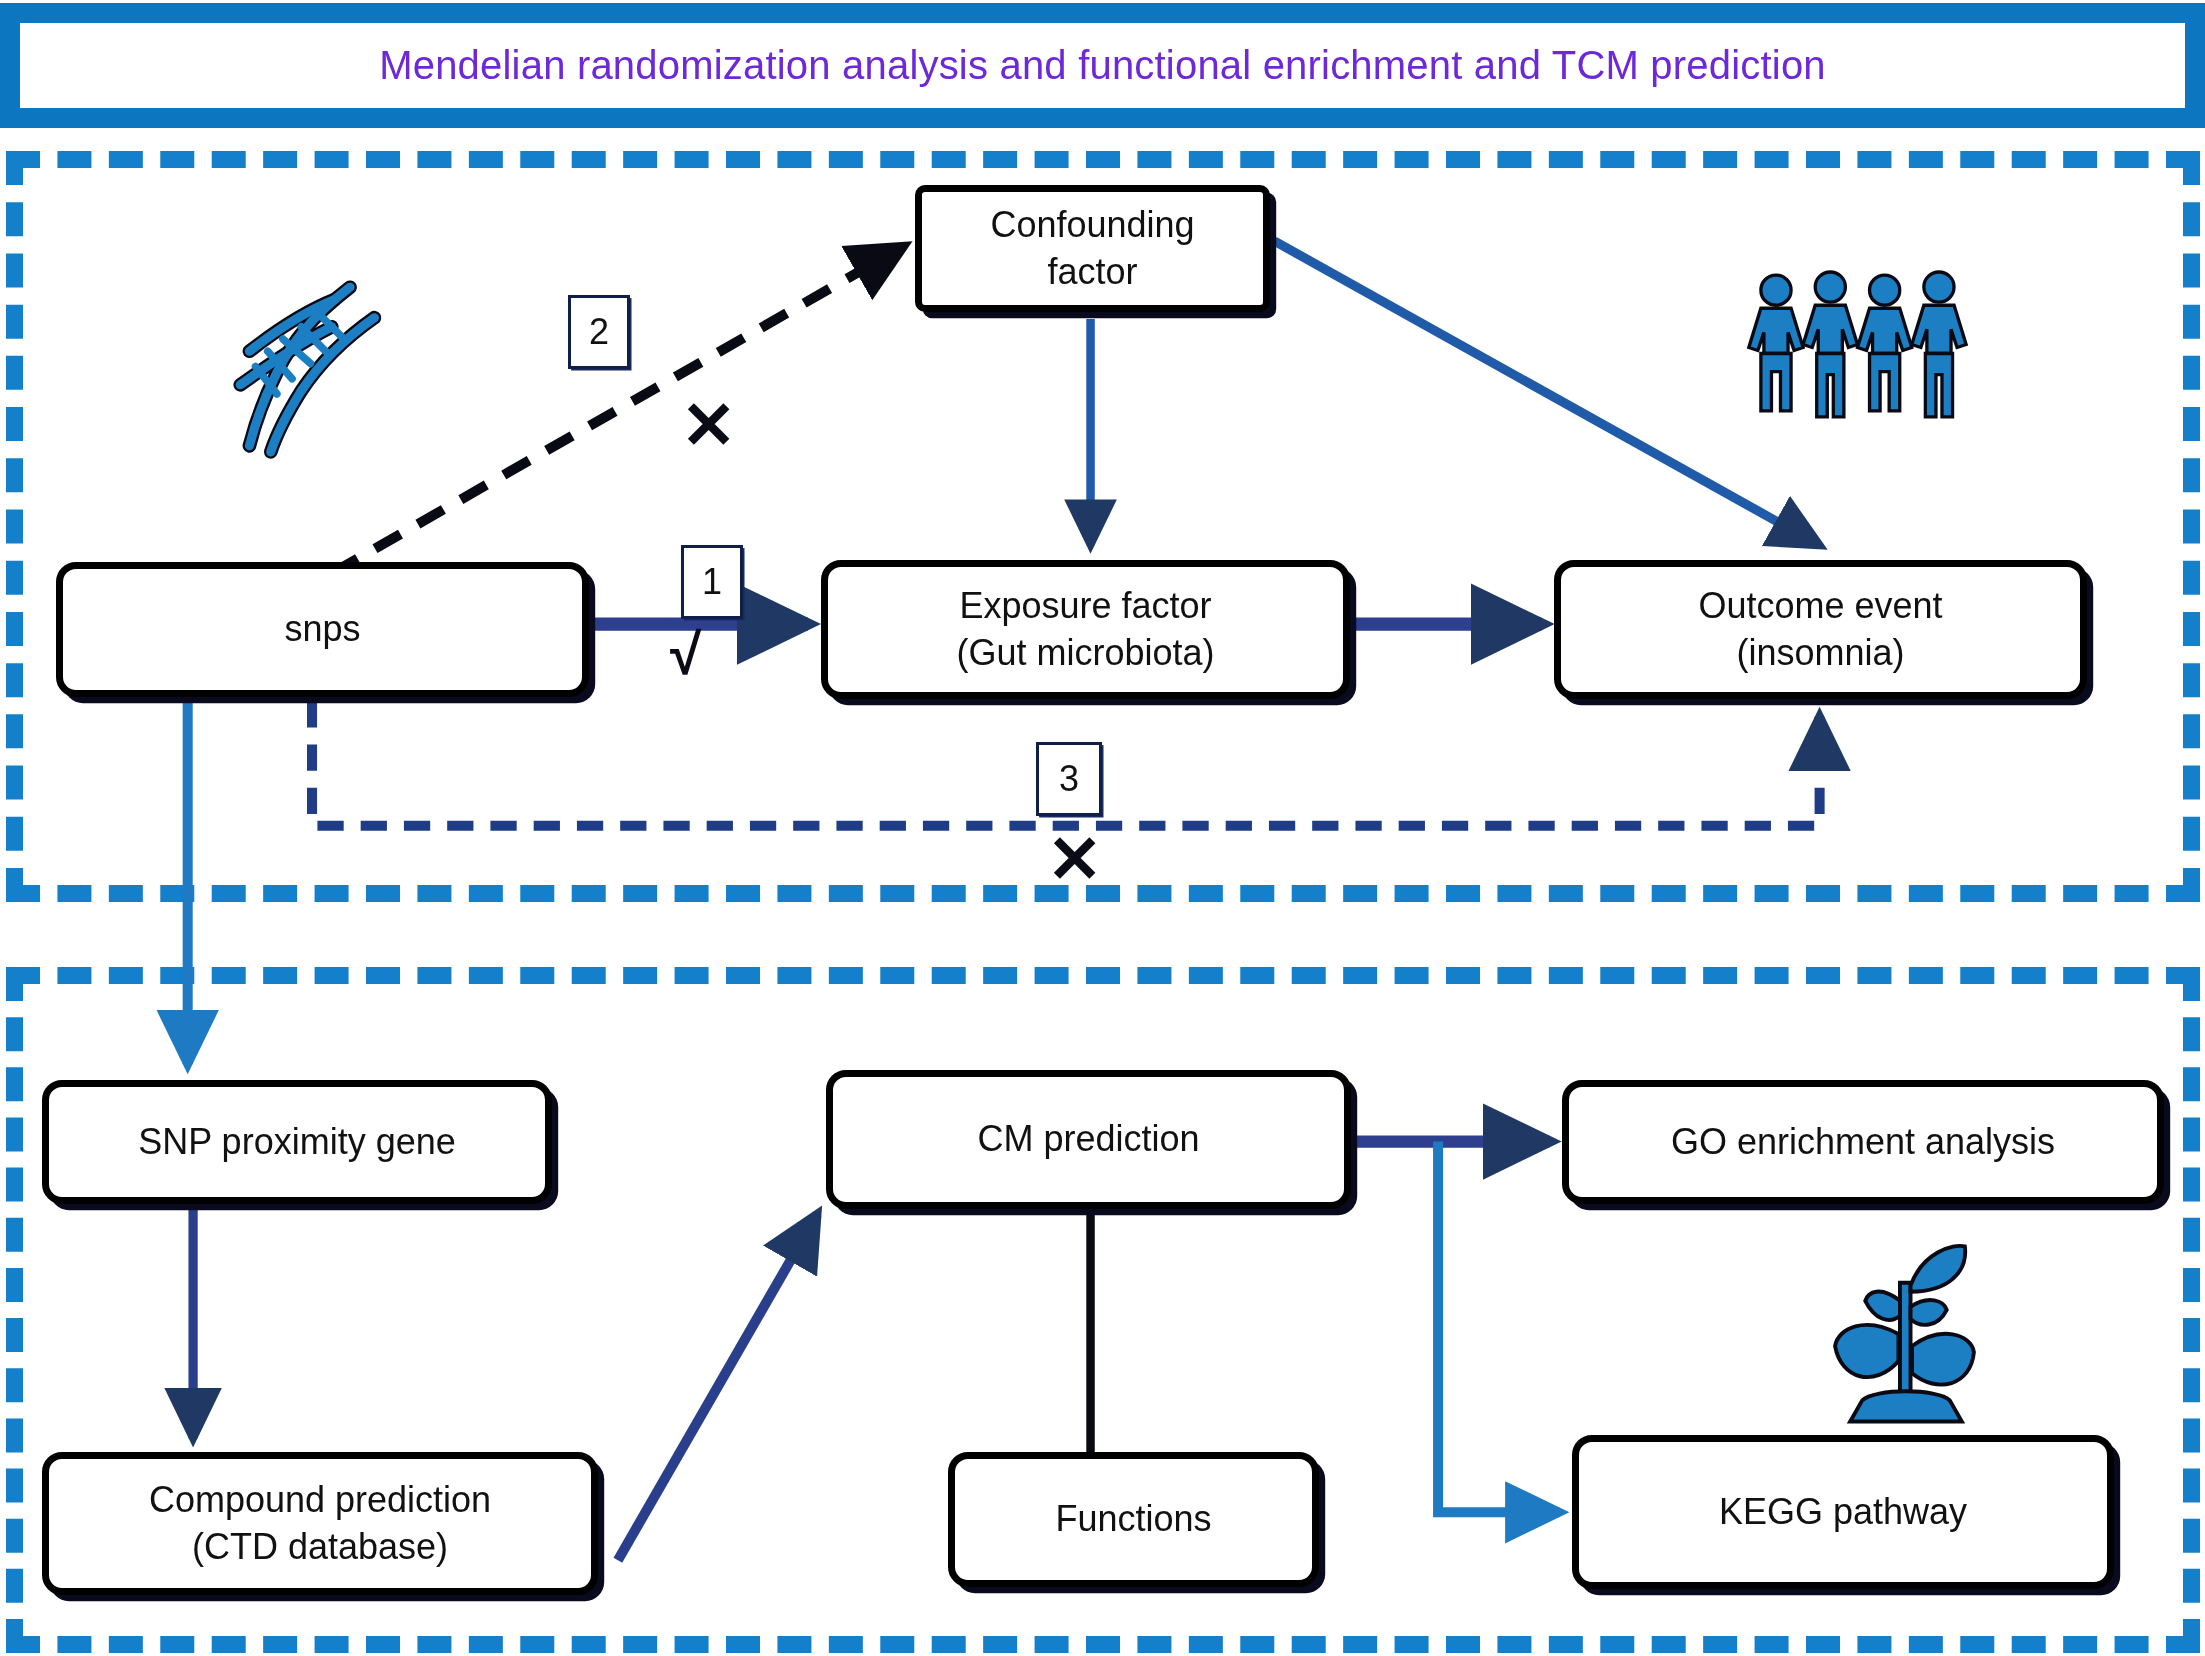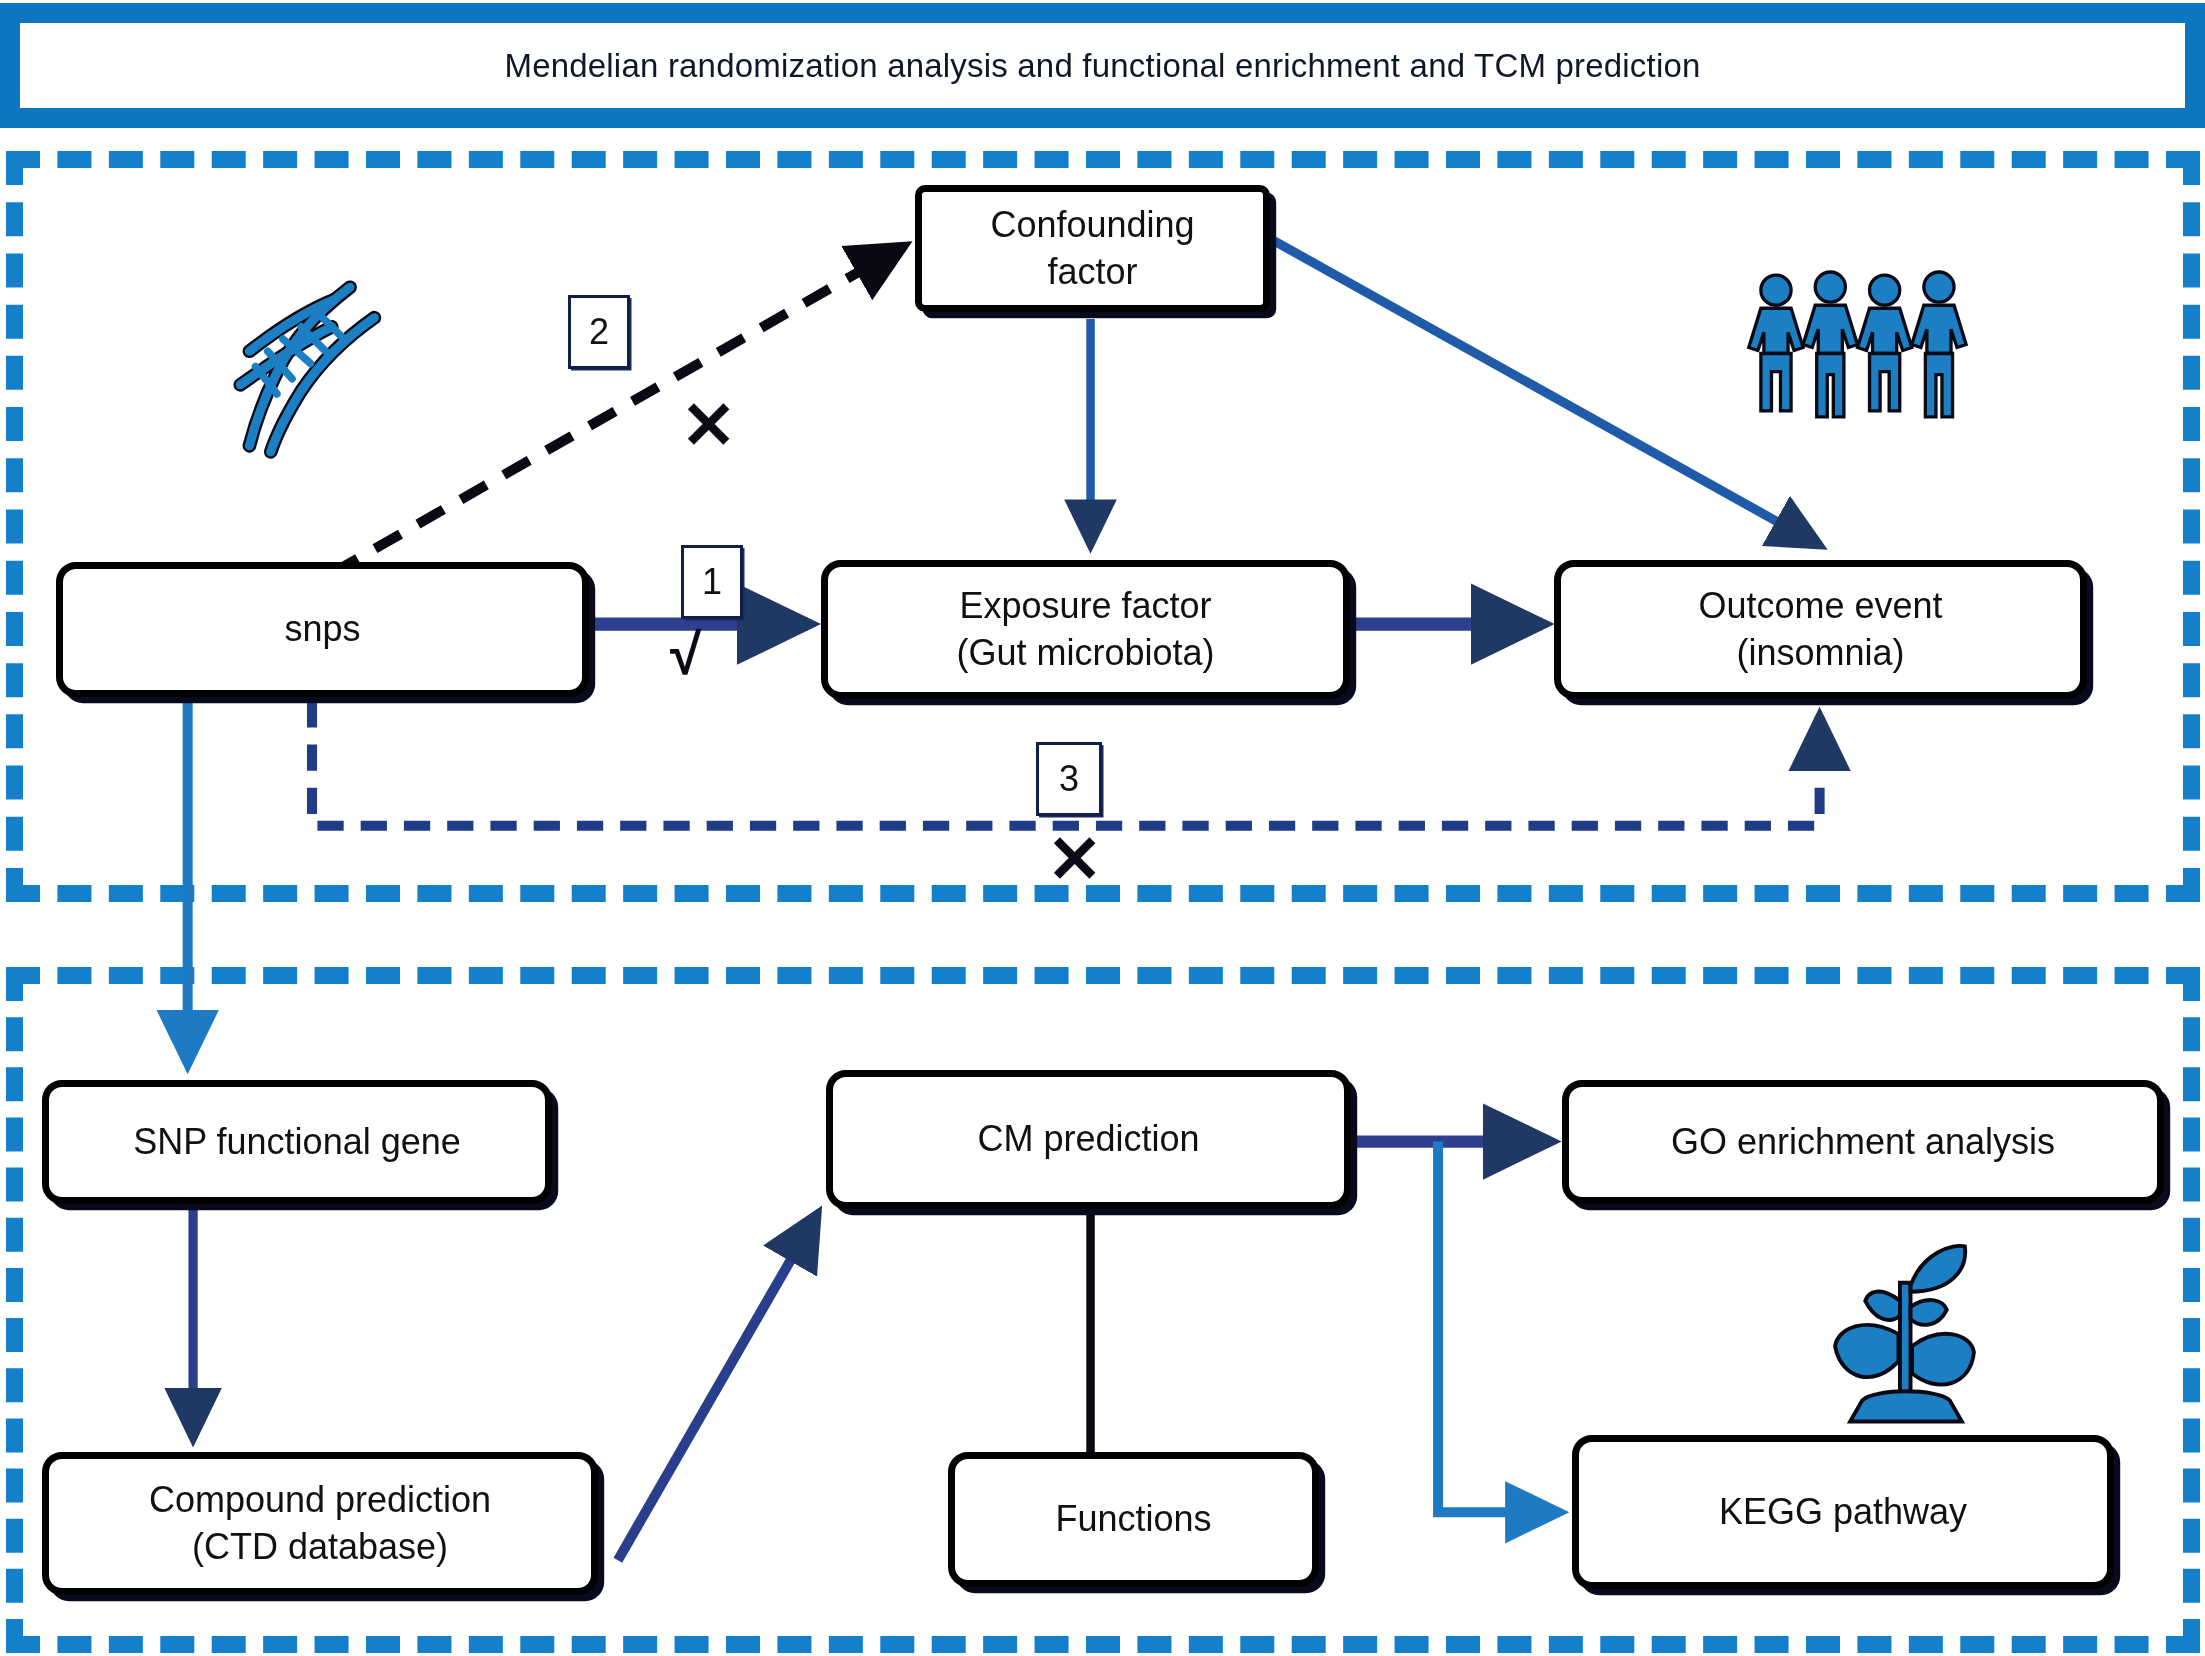--- a/index.html
+++ b/index.html
@@ -23,22 +23,22 @@
     width: 2205px;
     height: 125px;
     box-sizing: border-box;
     border: 20px solid #0d76c1;
     background: #ffffff;
     display: flex;
     align-items: center;
     justify-content: center;
   }
   #title-text {
-    font-size: 33px;
-    color: #0f172a;
+    font-size: 40px;
+    color: #6d28d9;
     letter-spacing: 0.2px;
     white-space: nowrap;
     text-align: center;
   }
 
   
   .panel {
     position: absolute;
     box-sizing: border-box;
     border: 17px dashed #1480cb;
@@ -278,21 +278,21 @@
   <span class="l1">Exposure factor</span>
   <span class="l2">(Gut microbiota)</span>
 </div>
 
 <div id="node-outcome" class="node">
   <span class="l1">Outcome event</span>
   <span class="l2">(insomnia)</span>
 </div>
 
 <div id="node-snp-gene" class="node">
-  <span class="l1">SNP functional gene</span>
+  <span class="l1">SNP proximity gene</span>
 </div>
 
 <div id="node-cm-pred" class="node">
   <span class="l1">CM prediction</span>
 </div>
 
 <div id="node-go" class="node">
   <span class="l1">GO enrichment analysis</span>
 </div>
 

